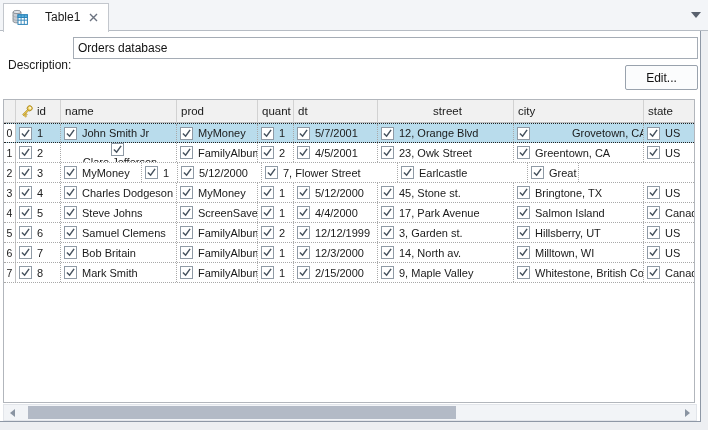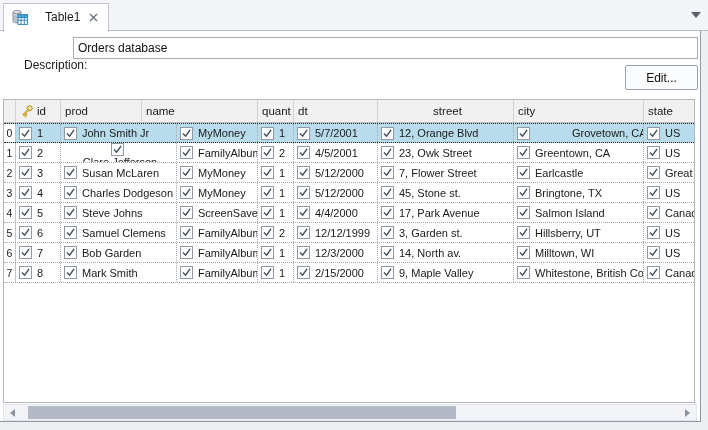--- a/index.html
+++ b/index.html
@@ -34,21 +34,21 @@
     border-left:5px solid transparent; border-right:5px solid transparent;
     border-top:6px solid #59616e;
   }
   
   .panel {
     position:absolute; left:0; top:31px; width:701px; height:391px;
     background:#ffffff;
     border-right:1px solid #8e98a6;
     border-bottom:1px solid #8e98a6;
   }
-  .desc-label { position:absolute; left:24px; top:11px;margin-top:16px; }
+  .desc-label { position:absolute; left:8px; top:11px;margin-top:16px; }
   .desc-input {
     position:absolute; left:73px; top:6px; width:625px; height:22px;
     border:1px solid #a5acb5; background:#fff;
     font-family:"Liberation Sans", sans-serif; font-size:12px;
     padding:0 4px; color:#111; outline:none;
   }
   .edit-btn {
     position:absolute; left:625px; top:34px; width:73px; height:25px;
     background:#fbfcfd; border:1px solid #99a2ad; border-radius:2px;
     font-family:"Liberation Sans", sans-serif; font-size:12px; color:#111;
@@ -138,25 +138,25 @@
                 <circle cx="8" cy="3.6" r="2.9" fill="#f3d766" stroke="#a5821f" stroke-width="1"></circle>
                 <circle cx="8" cy="3" r="1.1" fill="#fff"></circle>
                 <rect x="7.2" y="6.2" width="1.9" height="8.2" fill="#e6c34c" stroke="#a5821f" stroke-width="0.6"></rect>
                 <rect x="9" y="10.6" width="2.2" height="1.4" fill="#e6c34c" stroke="#a5821f" stroke-width="0.5"></rect>
                 <rect x="9" y="12.8" width="3" height="1.4" fill="#e6c34c" stroke="#a5821f" stroke-width="0.5"></rect>
               </g>
             </svg>
           </span>
           <span>id</span>
         </div>
+        <div class="hcell" style="width: 116px;">
+          <span>name</span>
+        </div>
         <div class="hcell" style="width: 81px;">
           <span>prod</span>
-        </div>
-        <div class="hcell" style="width: 116px;">
-          <span>name</span>
         </div>
         <div class="hcell" style="width: 36px;">
           <span>quant</span>
         </div>
         <div class="hcell" style="width: 84px;">
           <span>dt</span>
         </div>
         <div class="hcell" style="width: 136px; justify-content: center;">
           <span>street</span>
         </div>
@@ -305,28 +305,20 @@
         <div class="grow">
           <div class="rnum">2</div>
           <div class="gcell" style="width: 45px;">
             <span class="cb">
               <svg width="9" height="9" viewBox="0 0 10 10">
                 <path d="M1 5 L4 8 L9 1" stroke="#45515d" stroke-width="1.6" fill="none"></path>
               </svg>
             </span>
             <span class="ctext">3</span>
           </div>
-          <div class="gcell" style="width: 116px;">
-            <span class="cb">
-              <svg width="9" height="9" viewBox="0 0 10 10">
-                <path d="M1 5 L4 8 L9 1" stroke="#45515d" stroke-width="1.6" fill="none"></path>
-              </svg>
-            </span>
-            <span class="ctext">Susan McLaren</span>
-          </div>
           <div class="gcell" style="width: 81px;">
             <span class="cb">
               <svg width="9" height="9" viewBox="0 0 10 10">
                 <path d="M1 5 L4 8 L9 1" stroke="#45515d" stroke-width="1.6" fill="none"></path>
               </svg>
             </span>
             <span class="ctext">MyMoney</span>
           </div>
           <div class="gcell" style="width: 36px;">
             <span class="cb">
@@ -579,21 +571,21 @@
               </svg>
             </span>
             <span class="ctext">7</span>
           </div>
           <div class="gcell" style="width: 116px;">
             <span class="cb">
               <svg width="9" height="9" viewBox="0 0 10 10">
                 <path d="M1 5 L4 8 L9 1" stroke="#45515d" stroke-width="1.6" fill="none"></path>
               </svg>
             </span>
-            <span class="ctext">Bob Garden</span>
+            <span class="ctext">Bob Britain</span>
           </div>
           <div class="gcell" style="width: 81px;">
             <span class="cb">
               <svg width="9" height="9" viewBox="0 0 10 10">
                 <path d="M1 5 L4 8 L9 1" stroke="#45515d" stroke-width="1.6" fill="none"></path>
               </svg>
             </span>
             <span class="ctext">FamilyAlbum</span>
           </div>
           <div class="gcell" style="width: 36px;">

